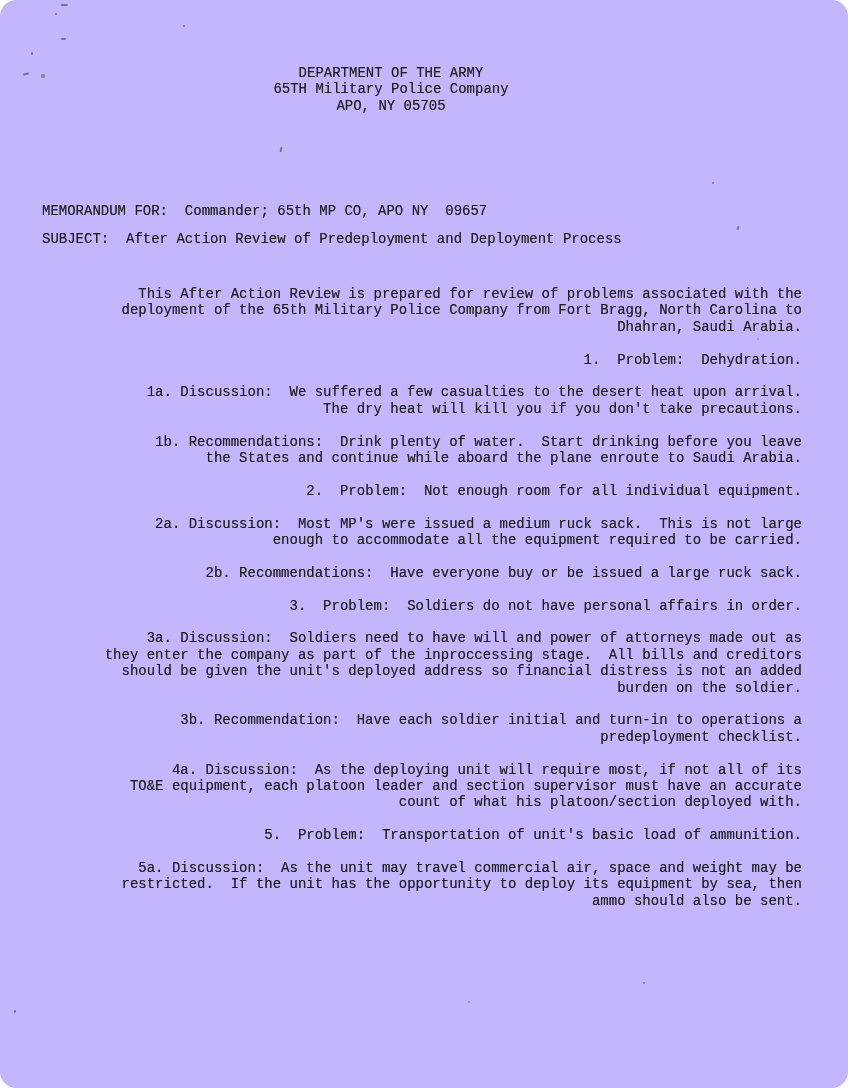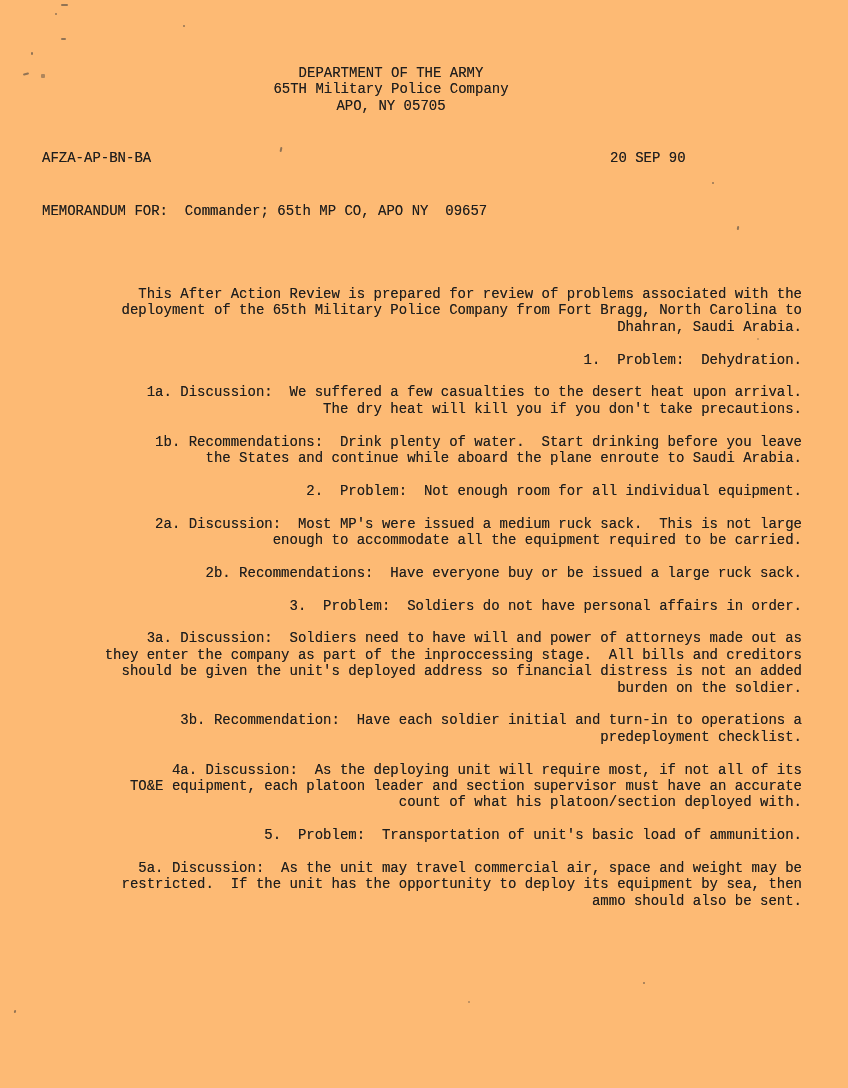--- a/index.html
+++ b/index.html
@@ -4,27 +4,28 @@
 <style>
   html, body {
     margin: 0;
     padding: 0;
     background: #ffffff;
   }
   .page {
     position: relative;
     width: 848px;
     height: 1088px;
-    background: #fdba74;
+    background: #c4b5fd;
     overflow: hidden;
     font-family: "Liberation Mono", "DejaVu Sans Mono", monospace;
     font-size: 14px;
     line-height: 16.4px;
     color: #1e1e1e;
     text-shadow: 0 0 0.5px rgba(20,20,20,0.55);
+    border-radius: 16px;
   }
   .pre { white-space: pre; }
   .letterhead {
     position: absolute;
     top: 65px;
     left: 0;
     width: 782px;            
     text-align: center;
   }
   .ref-row {
@@ -85,27 +86,24 @@
 <body>
 
 <div class="page">
 
   <div class="letterhead">
     <div class="pre">DEPARTMENT OF THE ARMY</div>
     <div class="pre">65TH Military Police Company</div>
     <div class="pre">APO, NY 05705</div>
   </div>
 
-  <div class="ref-row">
-    <span class="office-symbol pre">AFZA-AP-BN-BA</span>
-    <span class="date pre">20 SEP 90</span>
-  </div>
 
   <div class="memo-for pre">MEMORANDUM FOR:  Commander; 65th MP CO, APO NY  09657</div>
 
+  <div class="subject pre">SUBJECT:  After Action Review of Predeployment and Deployment Process</div>
 
   <div class="body-text">
     <div class="para">This After Action Review is prepared for review of problems associated with the
 deployment of the 65th Military Police Company from Fort Bragg, North Carolina to
 Dhahran, Saudi Arabia.</div>
     <div class="para">     1.  Problem:  Dehydration.</div>
     <div class="para">     1a. Discussion:  We suffered a few casualties to the desert heat upon arrival.
 The dry heat will kill you if you don't take precautions.</div>
     <div class="para">     1b. Recommendations:  Drink plenty of water.  Start drinking before you leave
 the States and continue while aboard the plane enroute to Saudi Arabia.</div>

